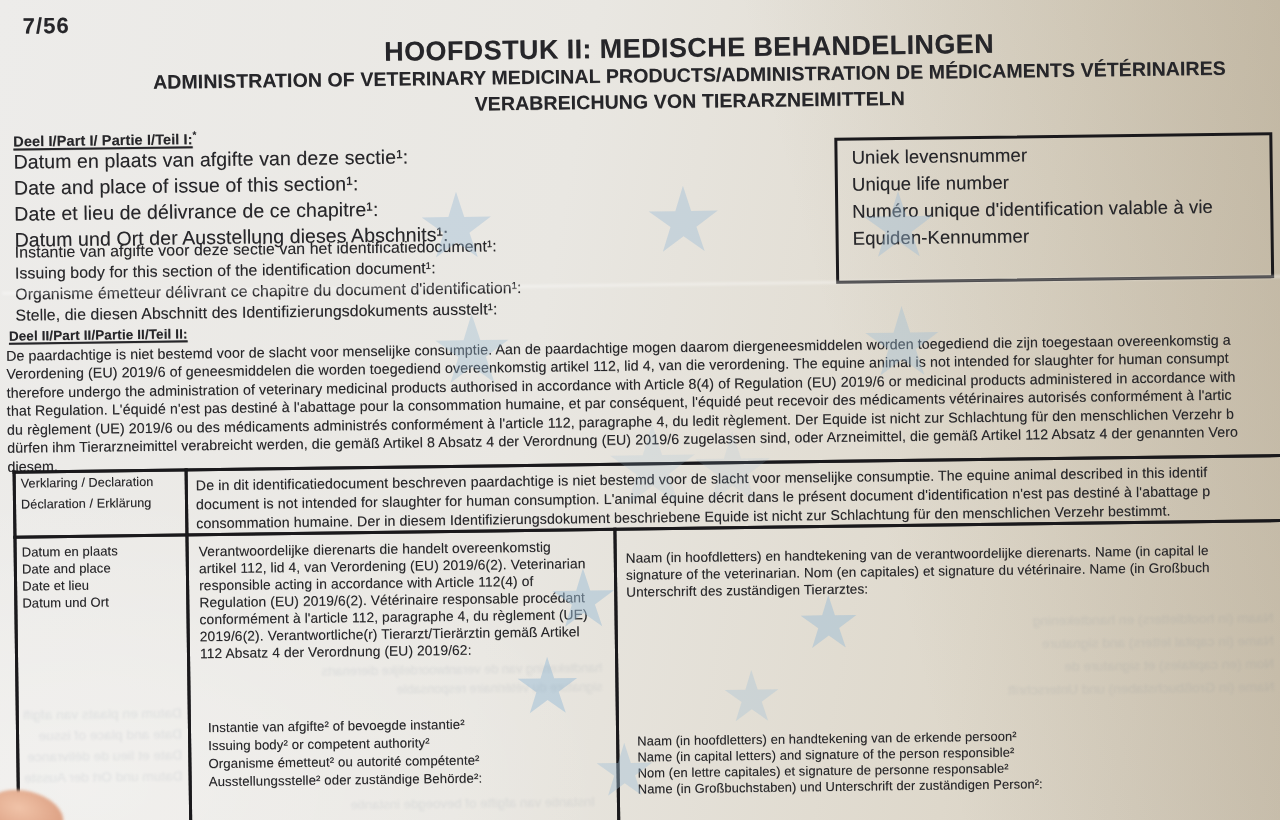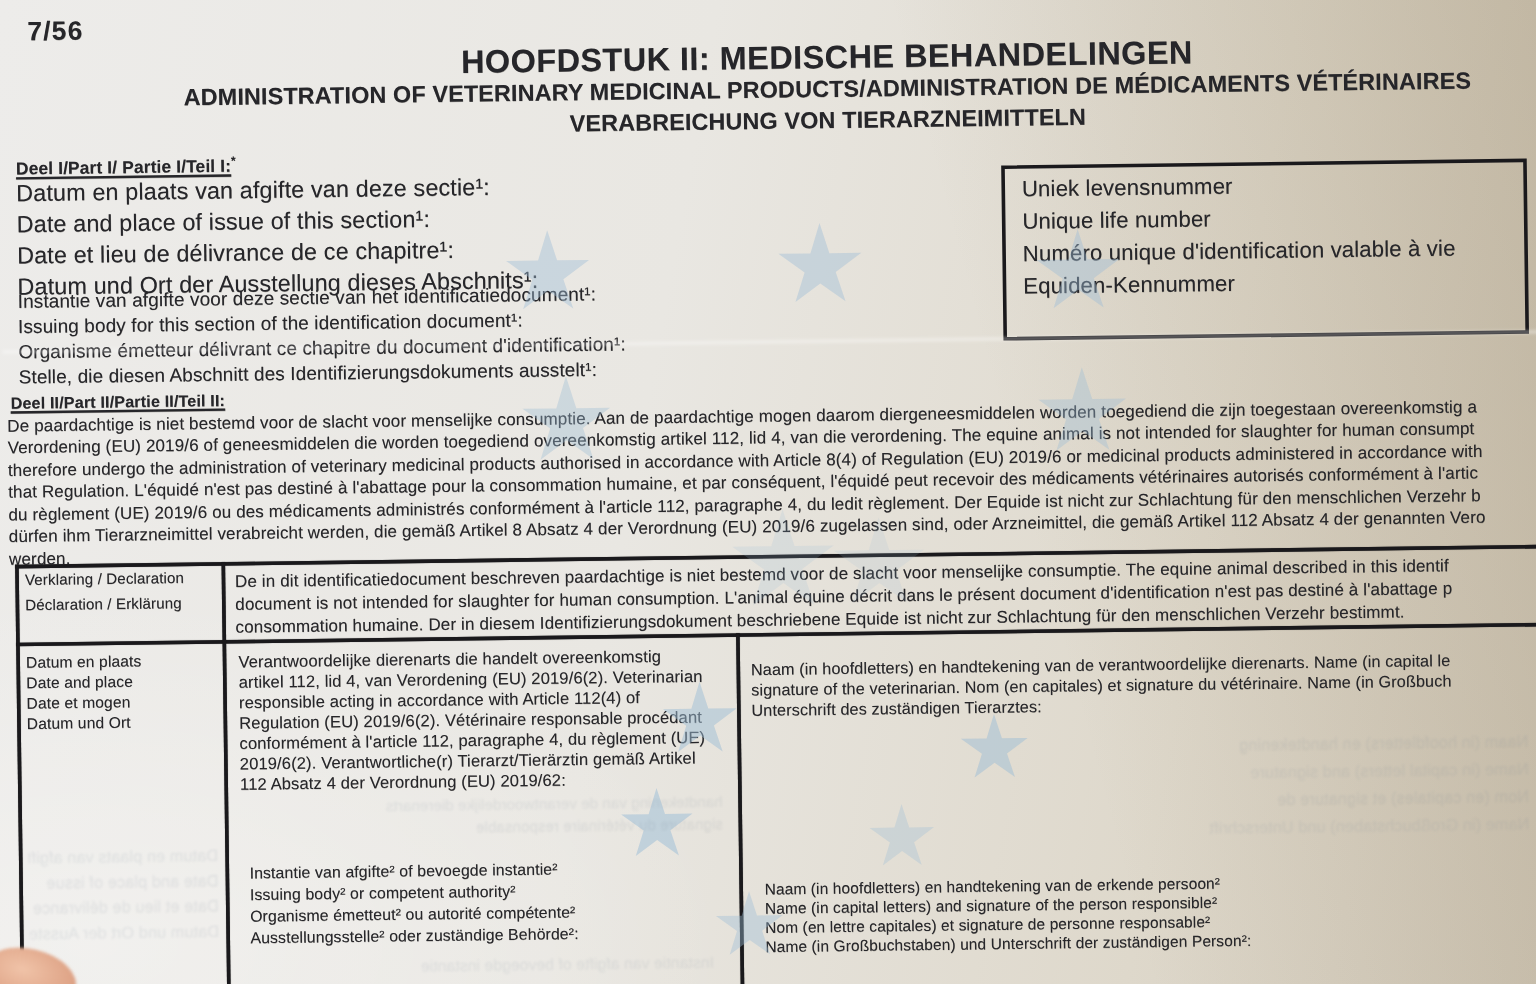--- a/index.html
+++ b/index.html
@@ -64,37 +64,37 @@
     <div class="abs nw" style="left:14px;top:87px;font-size:18.5px;">Equiden-Kennummer</div>
   </div>
 
   <div class="abs nw b uline" style="left:6px;top:328px;font-size:13.5px;">Deel II/Part II/Partie II/Teil II:</div>
   <div class="abs nw" style="left:3px;top:347px;font-size:14.2px;">De paardachtige is niet bestemd voor de slacht voor menselijke consumptie. Aan de paardachtige mogen daarom diergeneesmiddelen worden toegediend die zijn toegestaan overeenkomstig a</div>
   <div class="abs nw" style="left:3px;top:365px;font-size:14.2px;">Verordening (EU) 2019/6 of geneesmiddelen die worden toegediend overeenkomstig artikel 112, lid 4, van die verordening. The equine animal is not intended for slaughter for human consumpt</div>
   <div class="abs nw" style="left:3px;top:384px;font-size:14.2px;">therefore undergo the administration of veterinary medicinal products authorised in accordance with Article 8(4) of Regulation (EU) 2019/6 or medicinal products administered in accordance with</div>
   <div class="abs nw" style="left:3px;top:402px;font-size:14.2px;">that Regulation. L'équidé n'est pas destiné à l'abattage pour la consommation humaine, et par conséquent, l'équidé peut recevoir des médicaments vétérinaires autorisés conformément à l'artic</div>
   <div class="abs nw" style="left:3px;top:421px;font-size:14.2px;">du règlement (UE) 2019/6 ou des médicaments administrés conformément à l'article 112, paragraphe 4, du ledit règlement. Der Equide ist nicht zur Schlachtung für den menschlichen Verzehr b</div>
   <div class="abs nw" style="left:3px;top:439px;font-size:14.2px;">dürfen ihm Tierarzneimittel verabreicht werden, die gemäß Artikel 8 Absatz 4 der Verordnung (EU) 2019/6 zugelassen sind, oder Arzneimittel, die gemäß Artikel 112 Absatz 4 der genannten Vero</div>
-  <div class="abs nw" style="left:3px;top:458px;font-size:14.2px;">werden.</div>
+  <div class="abs nw" style="left:3px;top:458px;font-size:14.2px;">diesem.</div>
 
   <div class="hline" style="left:8px;top:470px;width:1337px;height:2.5px;"></div>
   <div class="hline" style="left:8px;top:535px;width:1337px;height:2.5px;"></div>
   <div class="vline" style="left:8px;top:470px;width:2.5px;height:415px;"></div>
   <div class="vline" style="left:180px;top:470px;width:2.5px;height:415px;"></div>
   <div class="vline" style="left:608px;top:535px;width:2.5px;height:350px;"></div>
 
   <div class="abs nw" style="left:16px;top:476px;font-size:12.6px;">Verklaring / Declaration</div>
   <div class="abs nw" style="left:16px;top:497px;font-size:12.6px;">Déclaration / Erklärung</div>
   <div class="abs nw" style="left:191px;top:479px;font-size:14.2px;">De in dit identificatiedocument beschreven paardachtige is niet bestemd voor de slacht voor menselijke consumptie. The equine animal described in this identif</div>
   <div class="abs nw" style="left:191px;top:498px;font-size:14.2px;">document is not intended for slaughter for human consumption. L'animal équine décrit dans le présent document d'identification n'est pas destiné à l'abattage p</div>
   <div class="abs nw" style="left:191px;top:517px;font-size:14.2px;">consommation humaine. Der in diesem Identifizierungsdokument beschriebene Equide ist nicht zur Schlachtung für den menschlichen Verzehr bestimmt.</div>
 
   <div class="abs nw" style="left:16px;top:544px;font-size:13px;">Datum en plaats</div>
   <div class="abs nw" style="left:16px;top:561px;font-size:13px;">Date and place</div>
-  <div class="abs nw" style="left:16px;top:578px;font-size:13px;">Date et mogen</div>
+  <div class="abs nw" style="left:16px;top:578px;font-size:13px;">Date et lieu</div>
   <div class="abs nw" style="left:16px;top:595px;font-size:13px;">Datum und Ort</div>
 
   <div class="abs nw" style="left:193px;top:546px;font-size:13.8px;">Verantwoordelijke dierenarts die handelt overeenkomstig</div>
   <div class="abs nw" style="left:193px;top:563px;font-size:13.8px;">artikel 112, lid 4, van Verordening (EU) 2019/6(2). Veterinarian</div>
   <div class="abs nw" style="left:193px;top:580px;font-size:13.8px;">responsible acting in accordance with Article 112(4) of</div>
   <div class="abs nw" style="left:193px;top:597px;font-size:13.8px;">Regulation (EU) 2019/6(2). Vétérinaire responsable procédant</div>
   <div class="abs nw" style="left:193px;top:614px;font-size:13.8px;">conformément à l'article 112, paragraphe 4, du règlement (UE)</div>
   <div class="abs nw" style="left:193px;top:631px;font-size:13.8px;">2019/6(2). Verantwortliche(r) Tierarzt/Tierärztin gemäß Artikel</div>
   <div class="abs nw" style="left:193px;top:648px;font-size:13.8px;">112 Absatz 4 der Verordnung (EU) 2019/62:</div>
 

